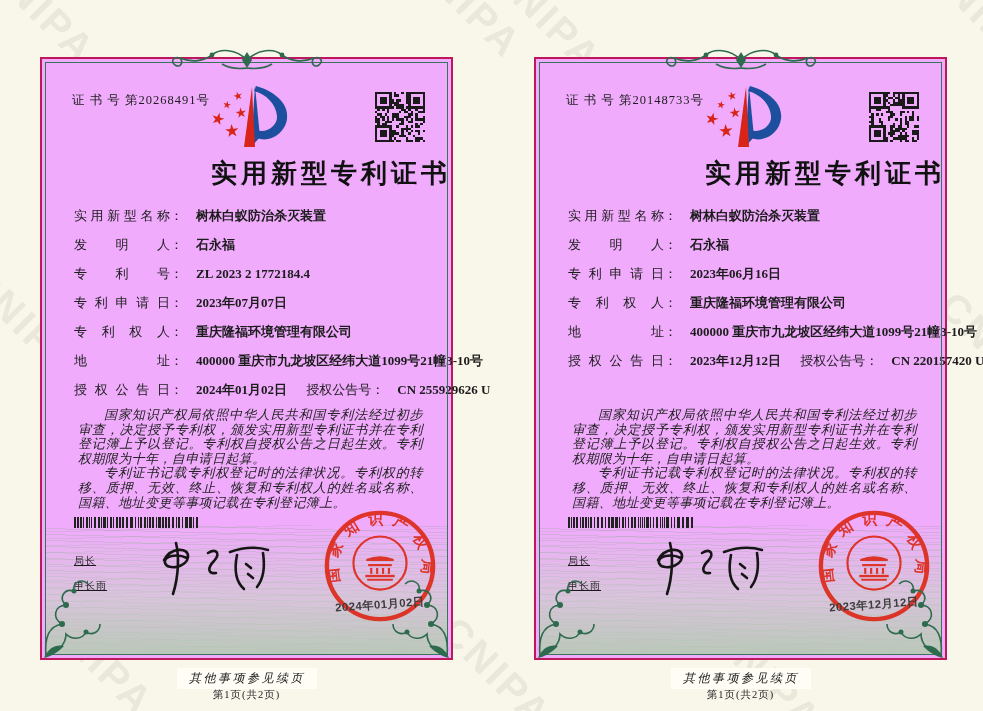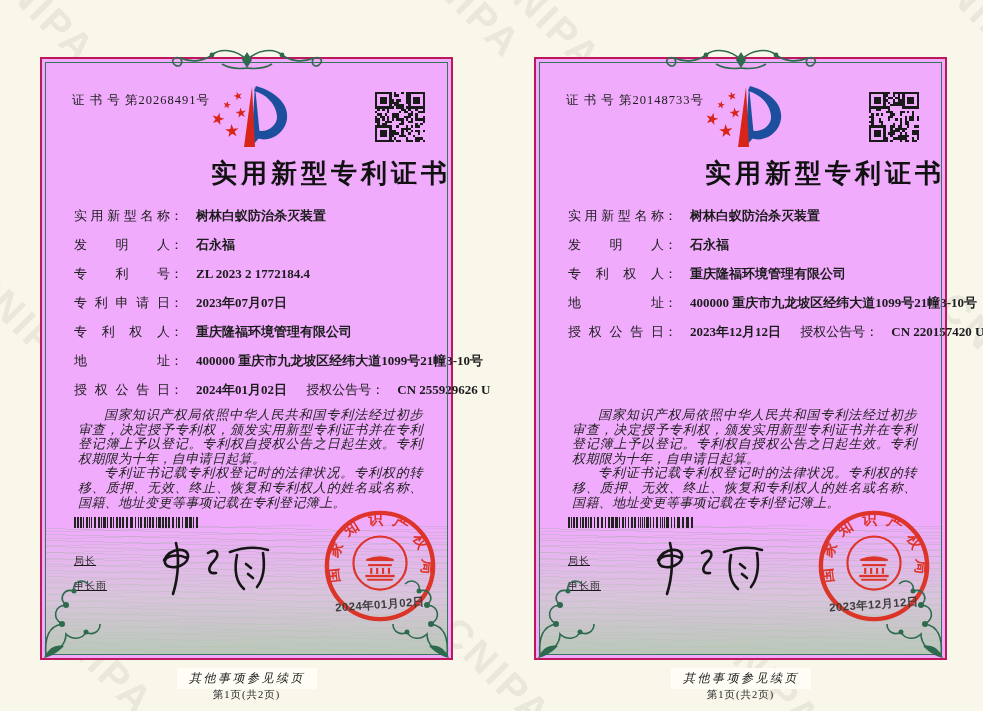--- a/index.html
+++ b/index.html
@@ -767,20 +767,21 @@
       <rect x="16" y="20" width="1" height="1" fill="#1a1a1a"></rect>
       <rect x="18" y="20" width="1" height="1" fill="#1a1a1a"></rect>
       <rect x="19" y="20" width="1" height="1" fill="#1a1a1a"></rect>
     </svg>
 
   <div class="title">实用新型专利证书</div>
 
   <div class="fields">
     <div class="frow"><span class="lbl">实用新型名称</span><span>：</span><span class="val">树林白蚁防治杀灭装置</span></div>
     <div class="frow"><span class="lbl">发明人</span><span>：</span><span class="val">石永福</span></div>
+    <div class="frow"><span class="lbl">专利申请日</span><span>：</span><span class="val">2023年06月16日</span></div>
     <div class="frow"><span class="lbl">专利权人</span><span>：</span><span class="val">重庆隆福环境管理有限公司</span></div>
     <div class="frow"><span class="lbl">地址</span><span>：</span><span class="val">400000 重庆市九龙坡区经纬大道1099号21幢3-10号</span></div>
     <div class="frow">
       <span class="lbl">授权公告日</span><span>：</span><span class="val">2023年12月12日</span>
       <span class="grant-no-group"><span class="lbl2">授权公告号</span><span>：</span><span class="val">CN 220157420 U</span></span>
     </div>
   </div>
 
   <div class="paras">
     <p>国家知识产权局依照中华人民共和国专利法经过初步审查，决定授予专利权，颁发实用新型专利证书并在专利登记簿上予以登记。专利权自授权公告之日起生效。专利权期限为十年，自申请日起算。</p>

